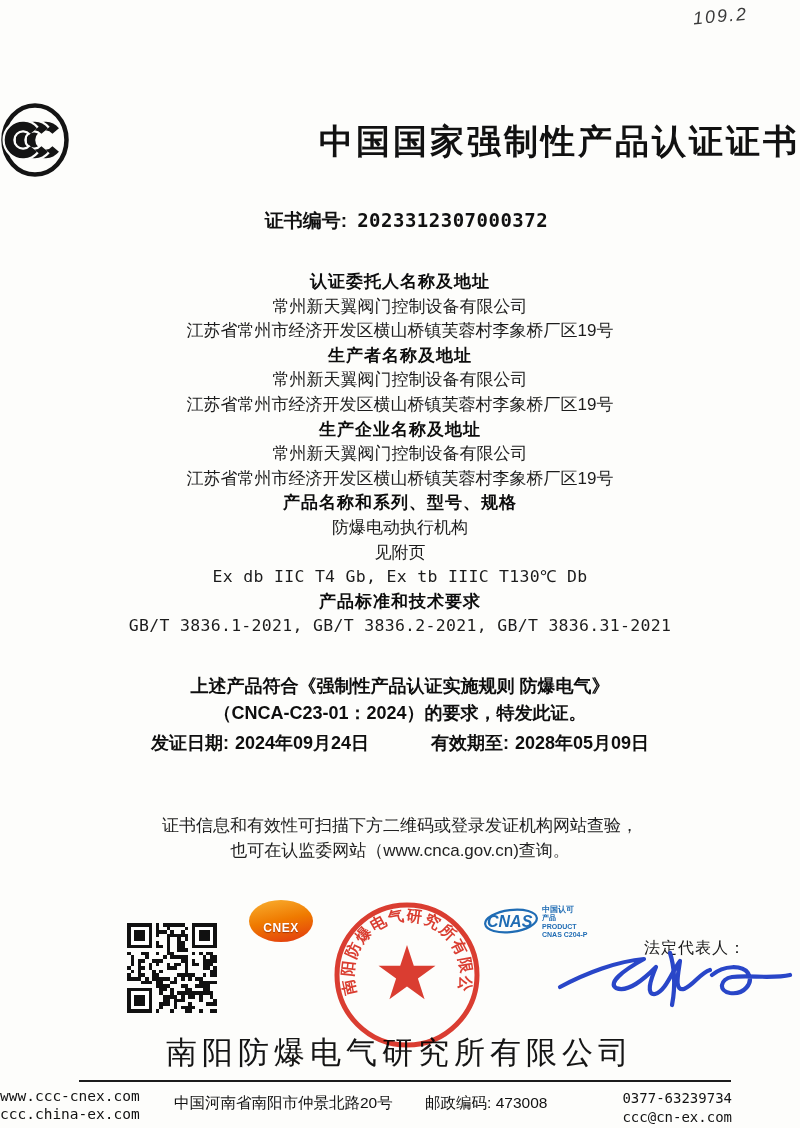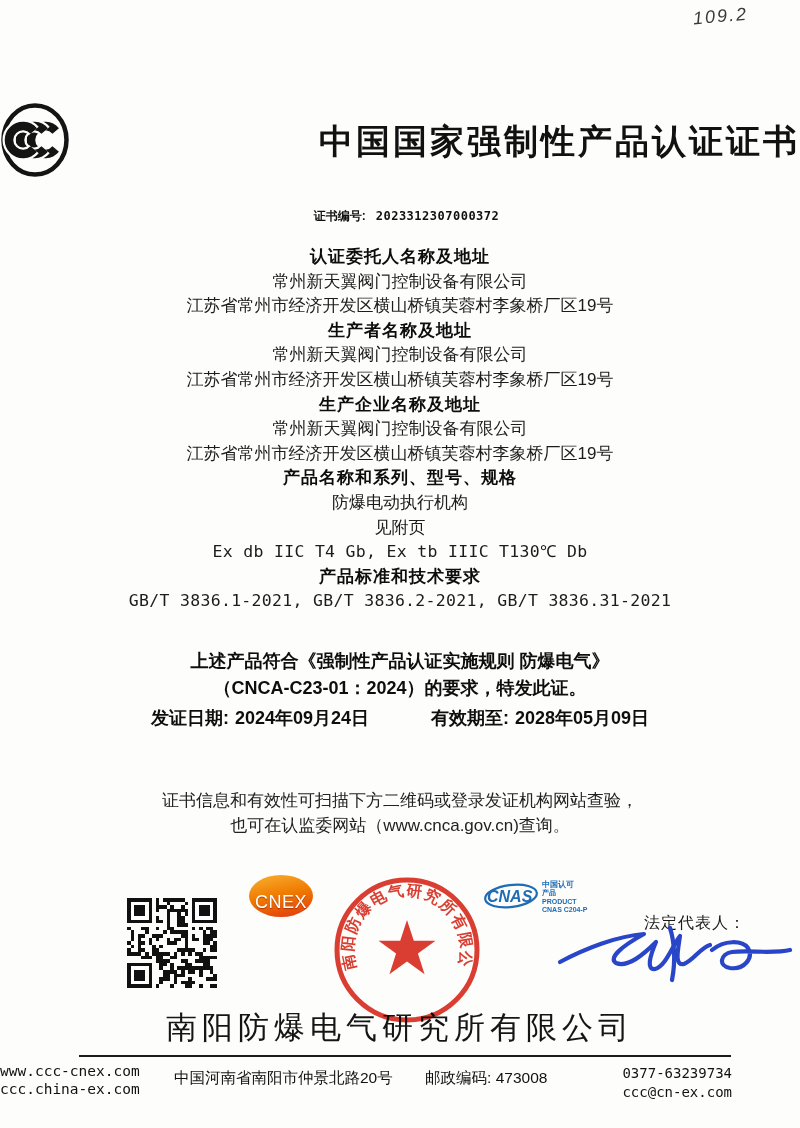--- a/index.html
+++ b/index.html
@@ -7,37 +7,37 @@
     position:relative;width:800px;height:1128px;margin:0 auto;
     background:#fdfdfb;overflow:hidden;color:#1b1b1b;
     font-family:"Liberation Sans","DejaVu Sans",sans-serif;
   }
   .page-note{
     position:absolute;top:6px;right:52px;font-size:18px;color:#3a3a3a;
     font-style:italic;transform:rotate(-5deg);letter-spacing:2px;
   }
   .header{display:flex;align-items:center;justify-content:space-between;gap:36px;padding-top:102px;}
   .page-title{font-size:34px;font-weight:700;letter-spacing:3px;color:#111;}
-  .cert-line{margin-top:26px;text-align:center;font-size:12px;font-weight:700;color:#111;padding-left:13px;}
+  .cert-line{margin-top:26px;text-align:center;font-size:19px;font-weight:700;color:#111;padding-left:13px;}
   .cert-line .val{margin-left:10px;font-family:"DejaVu Sans Mono",monospace;letter-spacing:.5px;}
-  .body-lines{margin-top:20px;text-align:center;font-size:17px;line-height:24.6px;color:#1c1c1c;}
+  .body-lines{margin-top:36px;text-align:center;font-size:17px;line-height:24.6px;color:#1c1c1c;}
   .body-lines .h{font-weight:700;color:#0d0d0d;letter-spacing:1px;}
   .mono{font-family:"DejaVu Sans Mono",monospace;font-size:16.5px;letter-spacing:.3px;}
   .decl{margin-top:34px;text-align:center;font-weight:700;font-size:18px;line-height:27px;color:#0e0e0e;}
   .dates{display:flex;justify-content:center;gap:62px;margin-top:3px;font-weight:700;font-size:18px;}
   .dates .lbl{margin-right:6px;}
   .verify{margin-top:56px;text-align:center;font-size:17px;line-height:25.5px;color:#222;}
   .logo-zone{position:relative;height:132px;margin-top:26px;}
   .qr{position:absolute;left:127px;top:30px;}
   .cnex{
     position:absolute;left:249px;top:10px;width:64px;height:42px;border-radius:50%;
     background:linear-gradient(168deg,#f9b132 0%,#ef7a00 48%,#e23710 100%);
     display:flex;align-items:center;justify-content:center;
   }
-  .cnex span{color:#fff;font-weight:400;font-size:18px;letter-spacing:.5px;text-shadow:0 1px 1px rgba(120,30,0,.6);margin-top:14px;}
+  .cnex span{color:#fff;font-weight:700;font-size:12px;letter-spacing:.5px;text-shadow:0 1px 1px rgba(120,30,0,.6);margin-top:14px;}
   .stamp{position:absolute;left:326px;top:2px;opacity:.9;mix-blend-mode:multiply;z-index:5;}
   .cnas{position:absolute;left:483px;top:12px;display:flex;align-items:flex-start;gap:3px;}
   .cnas-sub{display:flex;flex-direction:column;line-height:8.5px;padding-top:4px;}
   .cnas-sub span{font-size:7px;font-weight:700;color:#1f6cb4;}
   .cnas-sub span:first-child{font-size:8px;}
   .legal-rep{position:absolute;left:607px;top:48px;font-size:16px;color:#1a1a1a;letter-spacing:1px;margin-left:37px;}
   .signature{position:absolute;left:552px;top:55px;z-index:6;}
   .issuer-name{margin-top:10px;text-align:center;font-size:31px;letter-spacing:5px;color:#151515;}
   .divider{width:652px;margin:6px 0 0 79px;border:none;border-top:2.5px solid #1c1c1c;}
   .footer{display:flex;align-items:flex-start;margin-top:5px;}

